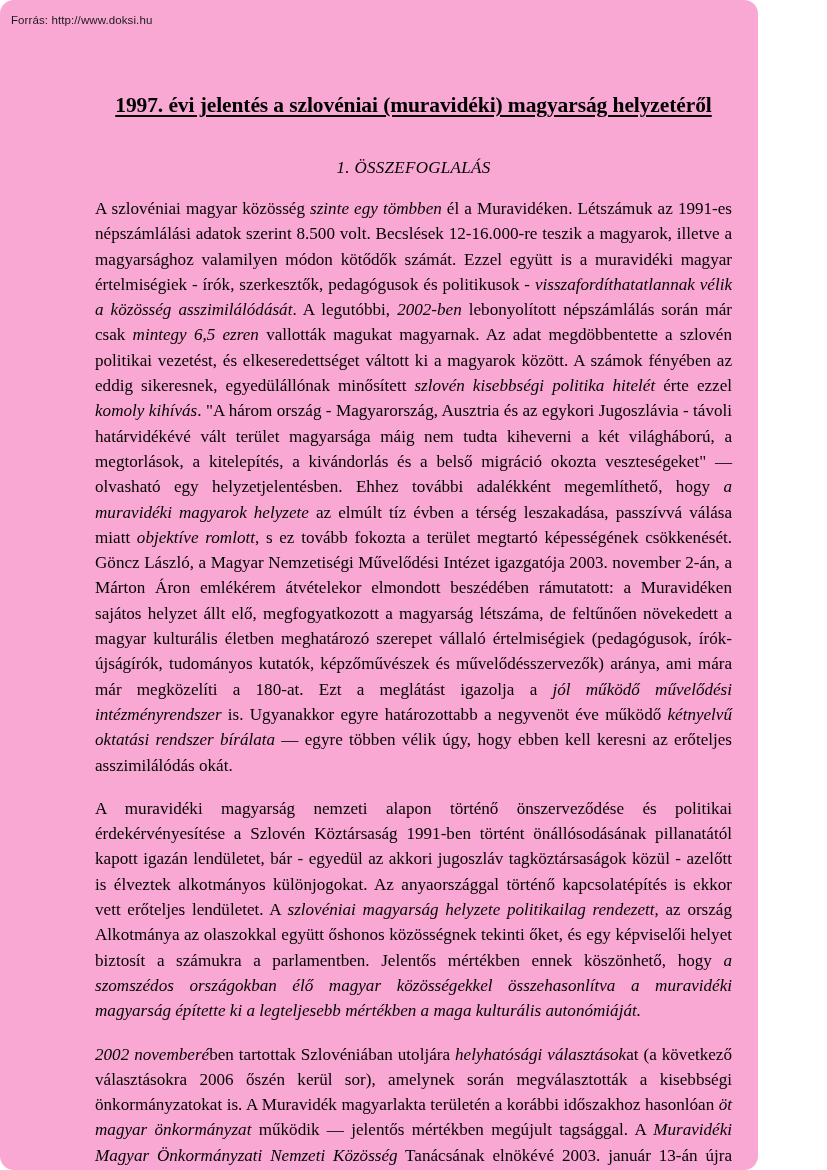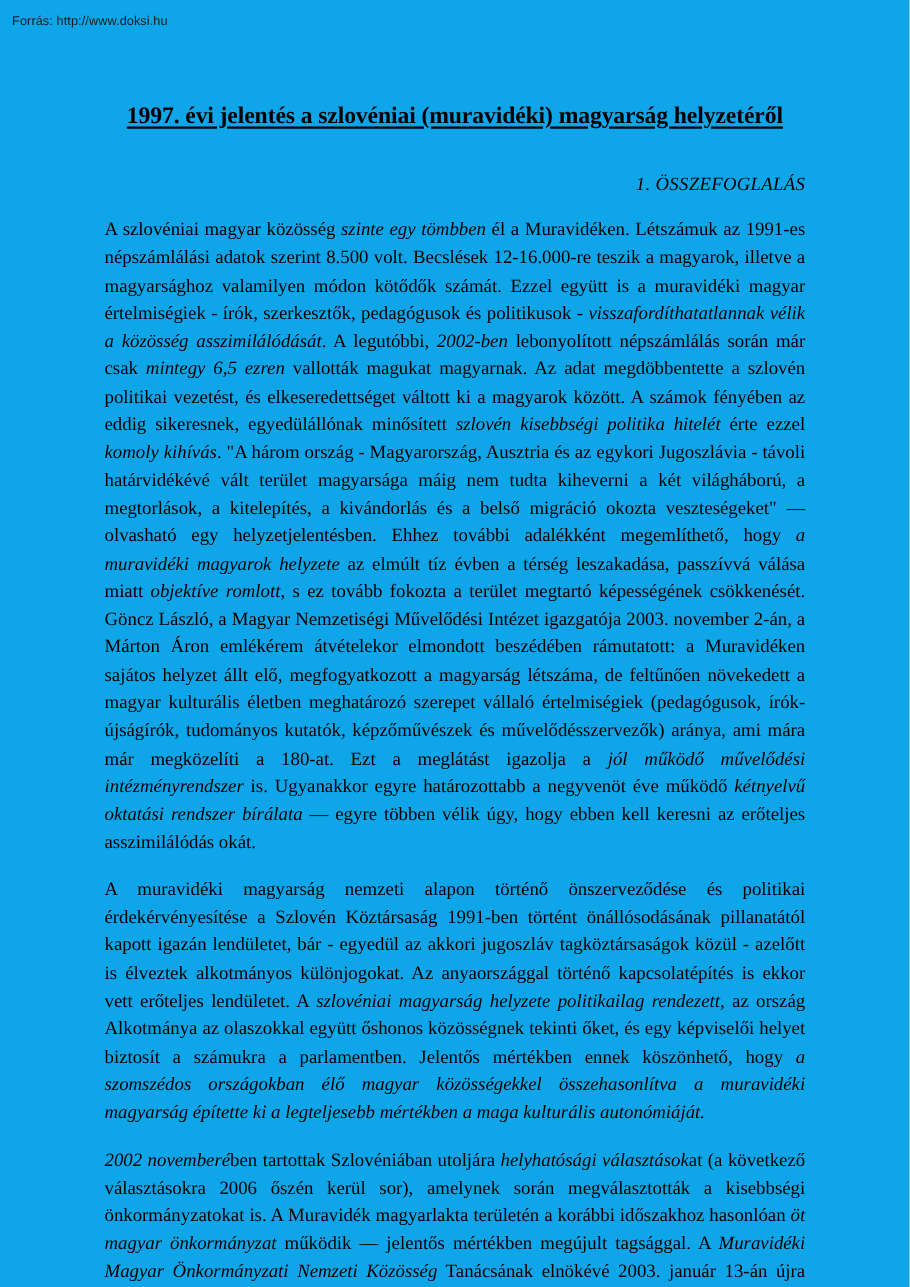--- a/index.html
+++ b/index.html
@@ -12,23 +12,24 @@
     height: 1170px;
     position: relative;
     font-family: "Liberation Serif", "DejaVu Serif", serif;
     color: #000000;
     overflow: hidden;
   }
 
   #page {
     position: absolute;
     left: 0; top: 0;
-    width: 827px;
+    width: 758px;
     height: 1170px;
-    background: #0ea5e9;
+    background: #f9a8d4;
+    border-radius: 14px;
   }
 
   #source-header {
     position: absolute;
     left: 11px;
     top: 13px;
     font-family: "Liberation Sans", "DejaVu Sans", sans-serif;
     font-size: 11.5px;
     line-height: 14px;
     color: #1a1a1a;
@@ -57,21 +58,21 @@
     white-space: nowrap;
   }
 
   h2#section-heading {
     font-size: 17px;
     font-style: italic;
     font-weight: normal;
     line-height: 21px;
     margin: 38px 0 0 0;
     padding: 0;
-    text-align: right;
+    text-align: center;
     letter-spacing: 0.3px;
   }
 
   p.body-par {
     font-size: 17.1px;
     line-height: 25.3px;
     margin: 18px 0 0 0;
     padding: 0;
     text-align: justify;
     text-justify: inter-word;

